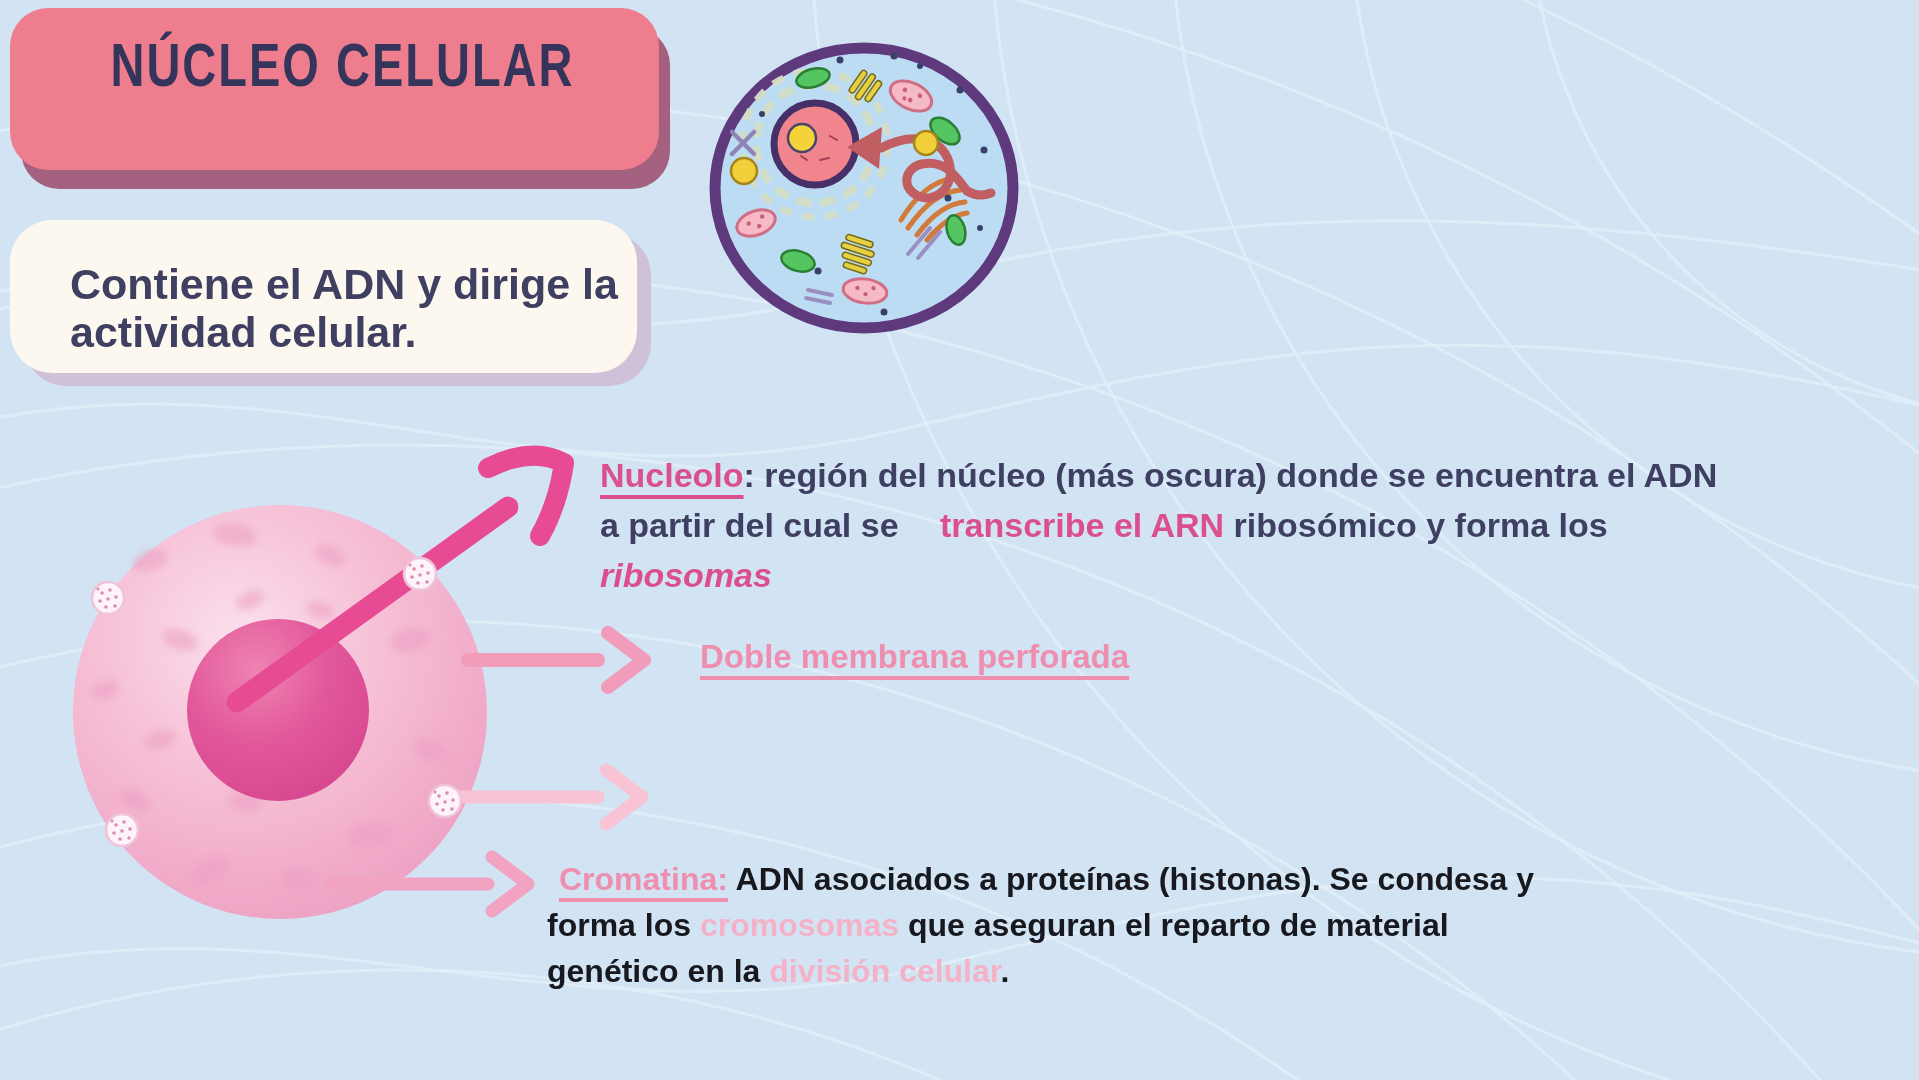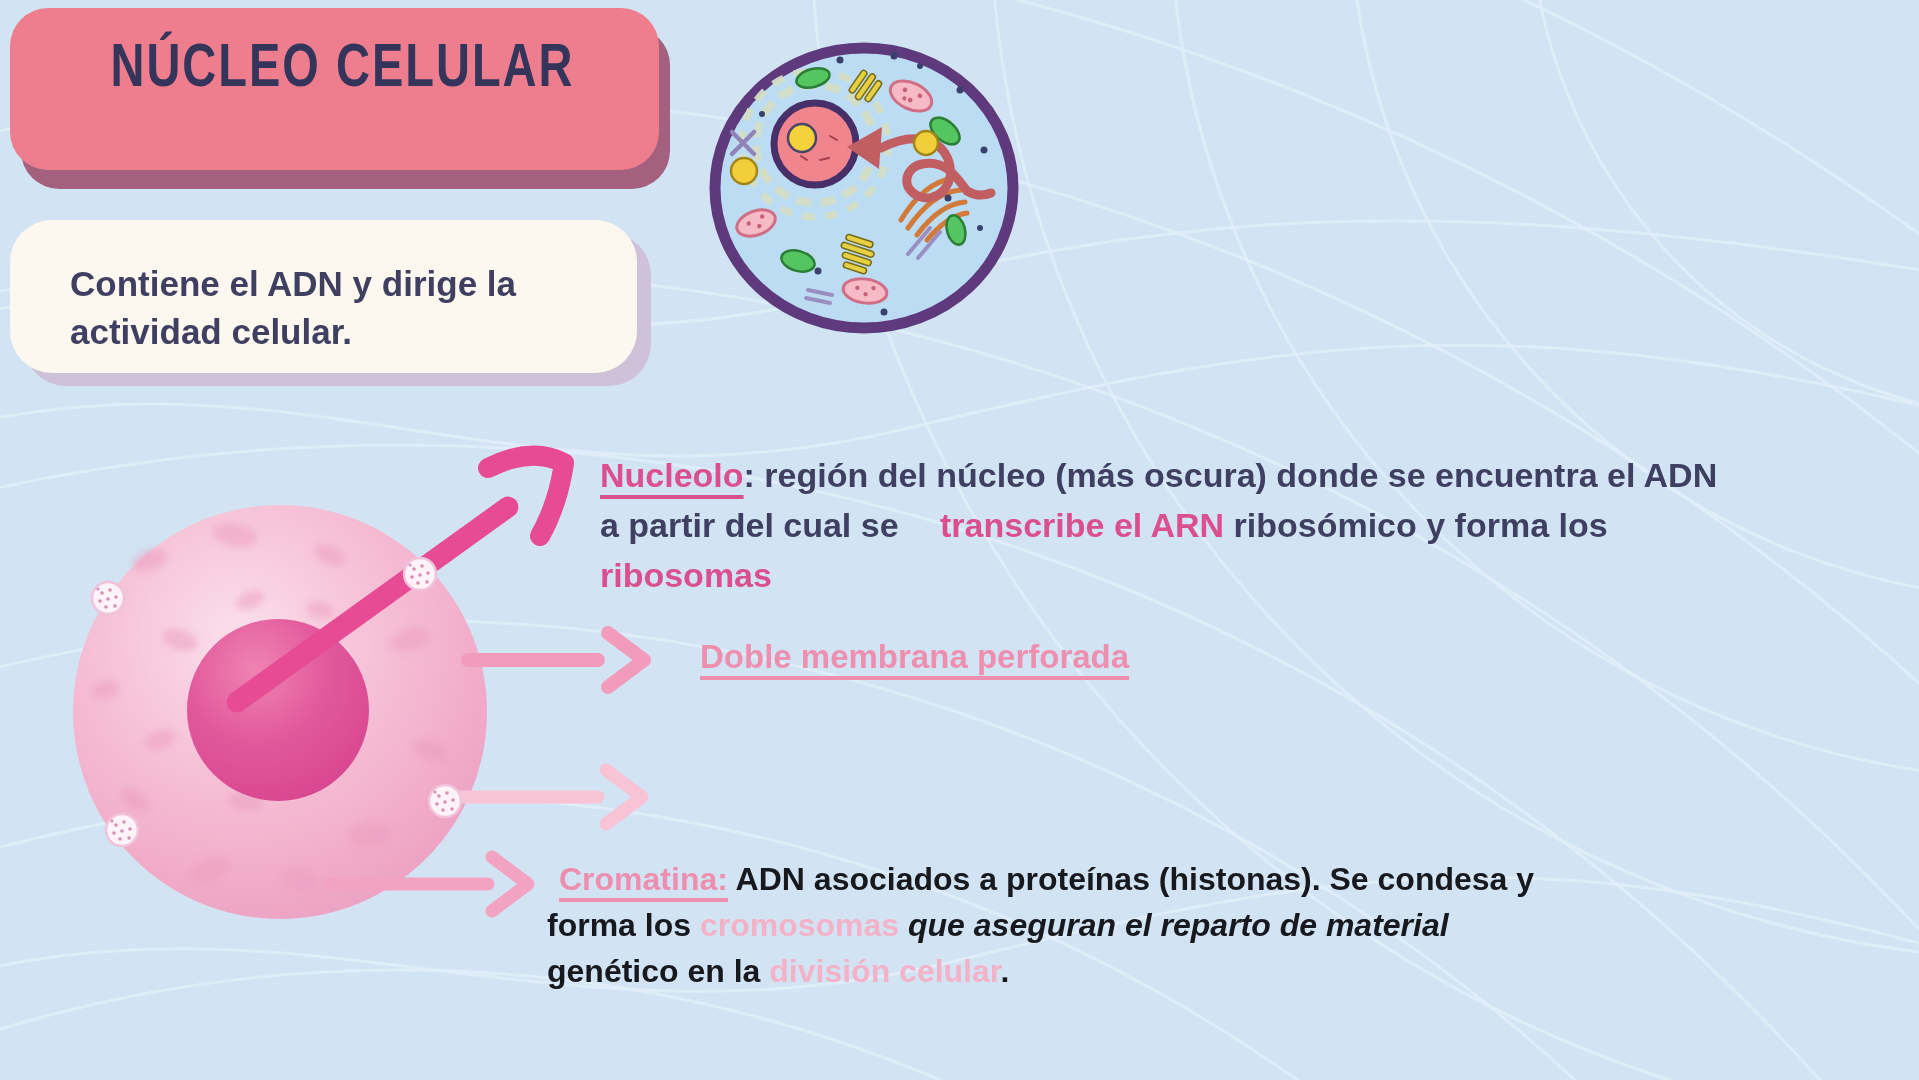--- a/index.html
+++ b/index.html
@@ -28,21 +28,21 @@
     white-space:nowrap;
   }
   .intro-card{
     position:absolute;left:10px;top:220px;width:627px;height:153px;
     background:var(--card_bg,#fdf8ef);
     border-radius:42px;
     box-shadow:14px 13px 0 var(--card_shadow,#cfc2d8);
   }
   .intro-text{
     padding:40px 0 0 60px;
-    font-size:35px;line-height:48px;font-weight:700;
+    font-size:43px;line-height:48px;font-weight:700;
     color:var(--navy,#3f3f62);
   }
   .intro-text div{white-space:nowrap;}
 
   .cell-svg{position:absolute;left:698px;top:28px;width:332px;height:314px;}
   .nucleus-svg{position:absolute;left:40px;top:430px;width:680px;height:540px;}
 
   .ann{position:absolute;font-weight:700;}
   .ann div{white-space:nowrap;}
   .ann-nucleolo{left:600px;top:450px;font-size:34px;line-height:50px;}
@@ -269,24 +269,24 @@
       <use href="#pore" transform="translate(68,168)"></use>
       <use href="#pore" transform="translate(380,144)"></use>
       <use href="#pore" transform="translate(405,371)"></use>
       <use href="#pore" transform="translate(82,400)"></use>
     </g>
   </svg>
 
   <div class="ann ann-nucleolo">
       <div><span class="useg" style="color: rgb(219, 79, 142);">Nucleolo</span><span style="color: rgb(63, 63, 98);">: región del núcleo (más oscura) donde se encuentra el ADN</span></div>
       <div><span style="color: rgb(63, 63, 98);">a partir del cual se </span><span style="color: rgb(219, 79, 142); margin-left: 32px;">transcribe el ARN</span><span style="color: rgb(63, 63, 98);"> ribosómico y forma los</span></div>
-      <div><span style="color: rgb(219, 79, 142);">ribosomas</span></div>
+      <div><span style="color: rgb(219, 79, 142); font-style: italic;">ribosomas</span></div>
     </div>
   <div class="ann ann-doble">
       <div><span class="useg" style="color: rgb(238, 143, 176);">Doble membrana perforada</span></div>
     </div>
   <div class="ann ann-cromatina">
       <div><span class="useg" style="color: rgb(238, 143, 176); margin-left: 12px;">Cromatina:</span><span style="color: rgb(24, 24, 31);"> ADN asociados a proteínas (histonas). Se condesa y</span></div>
-      <div><span style="color: rgb(24, 24, 31);">forma los </span><span style="color: rgb(244, 178, 201);">cromosomas</span><span style="color: rgb(24, 24, 31); font-style: italic;"> que aseguran el reparto de material</span></div>
+      <div><span style="color: rgb(24, 24, 31);">forma los </span><span style="color: rgb(244, 178, 201);">cromosomas</span><span style="color: rgb(24, 24, 31);"> que aseguran el reparto de material</span></div>
       <div><span style="color: rgb(24, 24, 31);">genético en la </span><span style="color: rgb(244, 178, 201);">división celular</span><span style="color: rgb(24, 24, 31);">.</span></div>
     </div>
 
 </div>
 
 </body></html>

